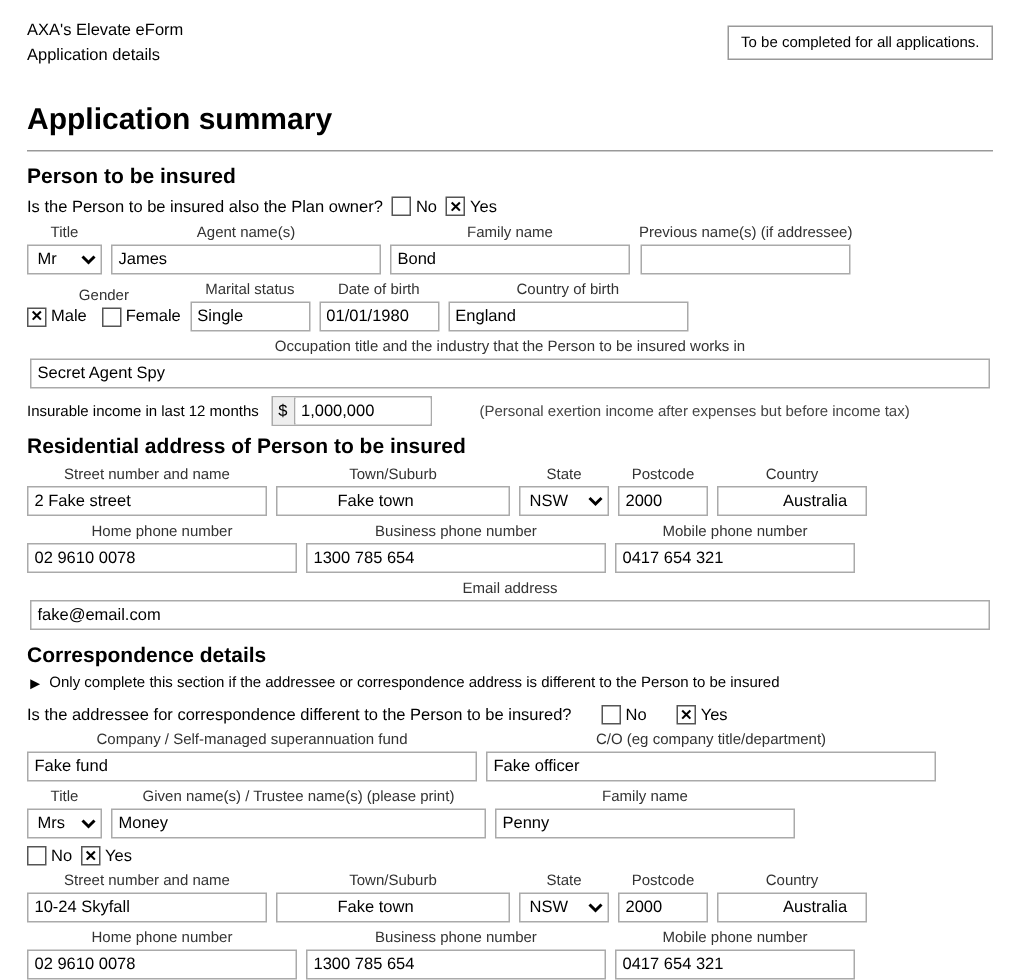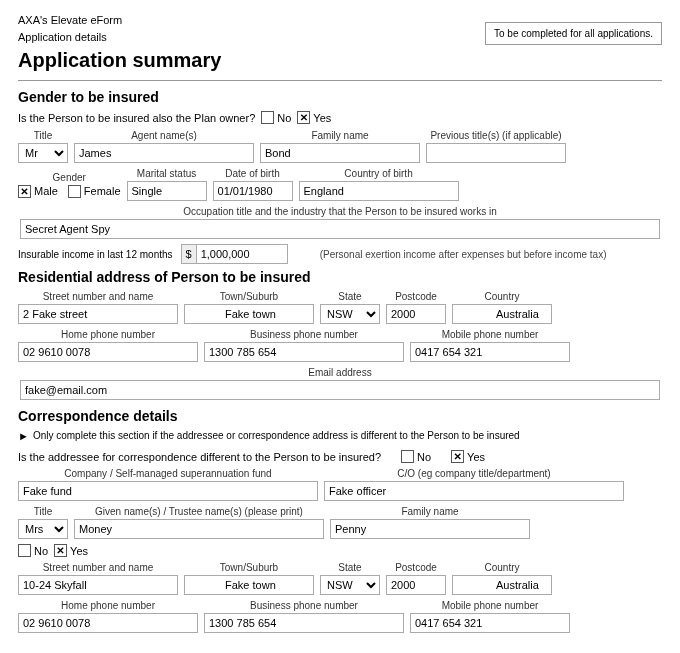--- a/index.html
+++ b/index.html
@@ -10,22 +10,22 @@
       color: #000;
       width: 680px;
       min-height: 653px;
     }
     .page {
       padding: 12px 18px;
     }
     .header {
       display: flex;
       justify-content: space-between;
-      align-items: flex-end;
-      margin-bottom: 4px;
+      align-items: center;
+      margin-bottom: 24px;
     }
     .header-left {
       font-size: 11px;
       line-height: 1.5;
     }
     .header-box {
       border: 1px solid #999;
       padding: 5px 8px;
       font-size: 10px;
       text-align: center;
@@ -96,21 +96,21 @@
     .checkbox-empty {
       width: 13px;
       height: 13px;
       border: 1px solid #555;
       display: inline-flex;
     }
     .w-50 { width: 50px; }
     .w-60 { width: 60px; }
     .w-80 { width: 80px; }
     .w-100 { width: 100px; padding-left: 43px; }
-    .w-130 { width: 130px; padding-left: 40px; }
+    .w-130 { width: 156px; padding-left: 40px; }
     .w-140 { width: 140px; }
     .w-160 { width: 160px; }
     .w-180 { width: 180px; }
     .w-200 { width: 200px; }
     .w-250 { width: 250px; }
     .w-300 { width: 300px; }
     .income-row {
       display: flex;
       align-items: center;
       gap: 8px;
@@ -167,21 +167,21 @@
       <div>Application details</div>
     </div>
     <div class="header-box">To be completed for all applications.</div>
   </div>
 
   <div class="app-title">Application summary</div>
 
   <hr class="divider">
 
   <div>
-    <div class="section-title">Gender to be insured</div>
+    <div class="section-title">Person to be insured</div>
 
     <div class="form-row" style="align-items:center; margin-bottom:6px;">
       <span>Is the Person to be insured also the Plan owner?</span>
       <div class="check-item">
         <div class="checkbox-empty"></div>
         <span>No</span>
       </div>
       <div class="check-item">
         <div class="checkbox-x">✕</div>
         <span>Yes</span>
@@ -197,21 +197,21 @@
       </div>
       <div class="field-group">
         <span class="field-label">Agent name(s)</span>
         <input class="field-input w-180" type="text" value="James" style="">
       </div>
       <div class="field-group">
         <span class="field-label">Family name</span>
         <input class="field-input w-160" type="text" value="Bond" style="">
       </div>
       <div class="field-group">
-        <span class="field-label">Previous title(s) (if applicable)</span>
+        <span class="field-label">Previous name(s) (if addressee)</span>
         <input class="field-input w-140" type="text" value="" style="">
       </div>
     </div>
 
     <div class="form-row" style="align-items:center;">
       <div class="field-group">
         <span class="field-label">Gender</span>
         <div class="checkbox-group">
           <div class="check-item">
             <div class="checkbox-x">✕</div>

